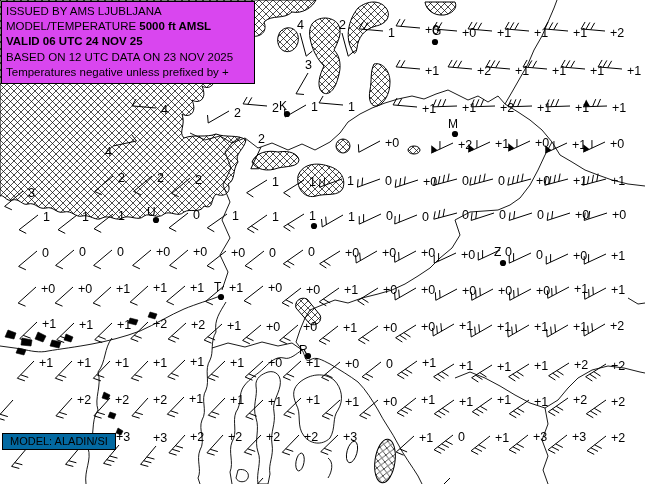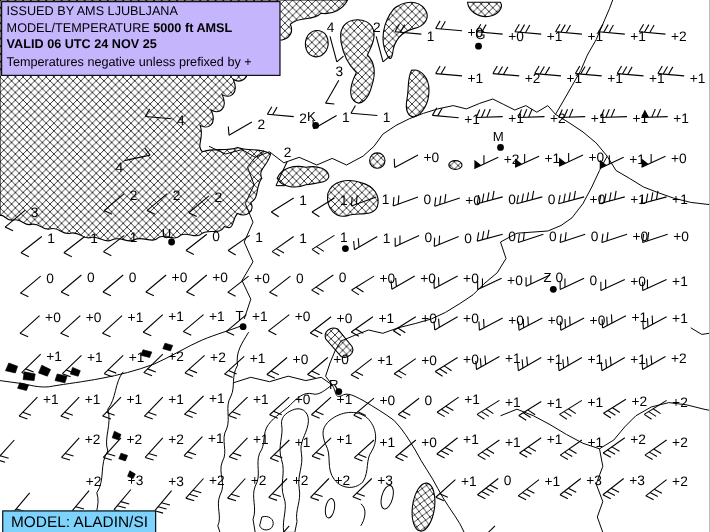--- a/index.html
+++ b/index.html
@@ -1,24 +1,24 @@
 <!DOCTYPE html>
 <html><head>
 <meta charset="utf-8">
 <style>
   html,body{margin:0;padding:0;background:#888;}
   .stage{position:relative;width:645px;height:484px;background:#fff;overflow:hidden;
          font-family:"Liberation Sans",sans-serif;}
   .stage svg{position:absolute;left:0;top:0;}
-  .info-box{position:absolute;left:1px;top:1px;width:244px;background:#c4b5fd;
+  .info-box{position:absolute;left:1px;top:1px;width:244px;background:#d946ef;
             border:1px solid #000;padding:2px 4px 3px 4px;font-size:11.5px;line-height:15.2px;
             color:#000;z-index:5;}
   .info-box .b{font-weight:bold;}
-  .model-box{position:absolute;left:2px;top:464px;background:#7dd3fc;border:1px solid #000;
-             padding:1px 7px 2px 7px;font-size:14px;color:#000;z-index:5;}
+  .model-box{position:absolute;left:2px;top:433px;background:#0369a1;border:1px solid #000;
+             padding:1px 7px 2px 7px;font-size:11px;color:#000;z-index:5;}
   text{font-family:"Liberation Sans",sans-serif;fill:#000;}
 </style>
 </head>
 <body>
 
 <div class="stage">
 
   <svg id="mapsvg" width="645" height="484" viewBox="0 0 645 484">
     <defs>
       <pattern id="xh" width="7" height="7" patternUnits="userSpaceOnUse">
@@ -1106,17 +1106,18 @@
           <text x="299" y="354" font-size="12">R</text>
           <circle cx="308" cy="356" r="3.1" fill="#000000"></circle>
         </g>
       </g>
   </svg>
 
   <div class="info-box">
     <div>ISSUED BY AMS LJUBLJANA</div>
     <div><span>MODEL/TEMPERATURE </span><span class="b">5000 ft AMSL</span></div>
     <div class="b">VALID 06 UTC 24 NOV 25</div>
+    <div>BASED ON 12 UTC DATA ON 23 NOV 2025</div>
     <div>Temperatures negative unless prefixed by +</div>
   </div>
 
   <div class="model-box">MODEL: ALADIN/SI</div>
 </div>
 
 </body></html>

